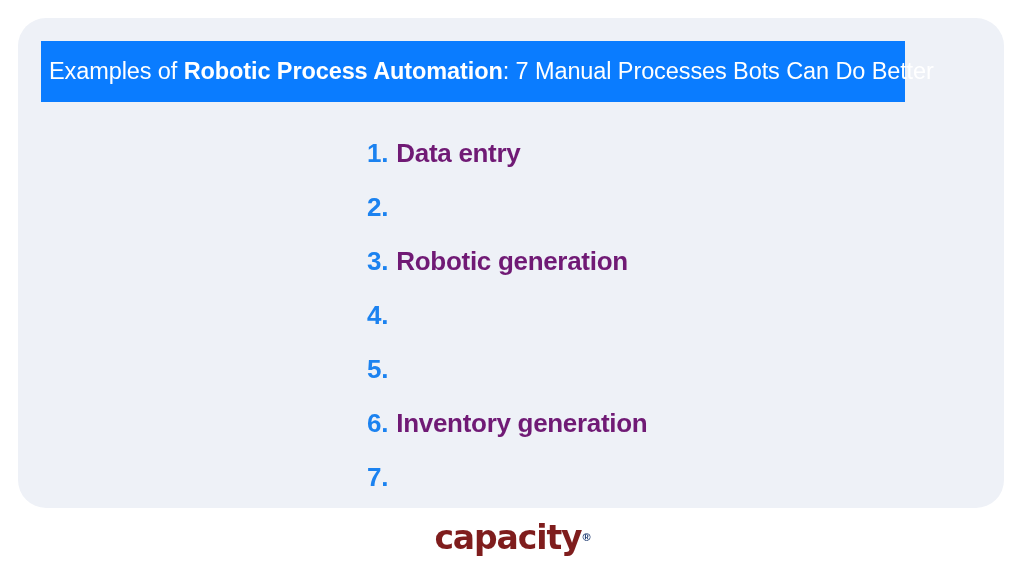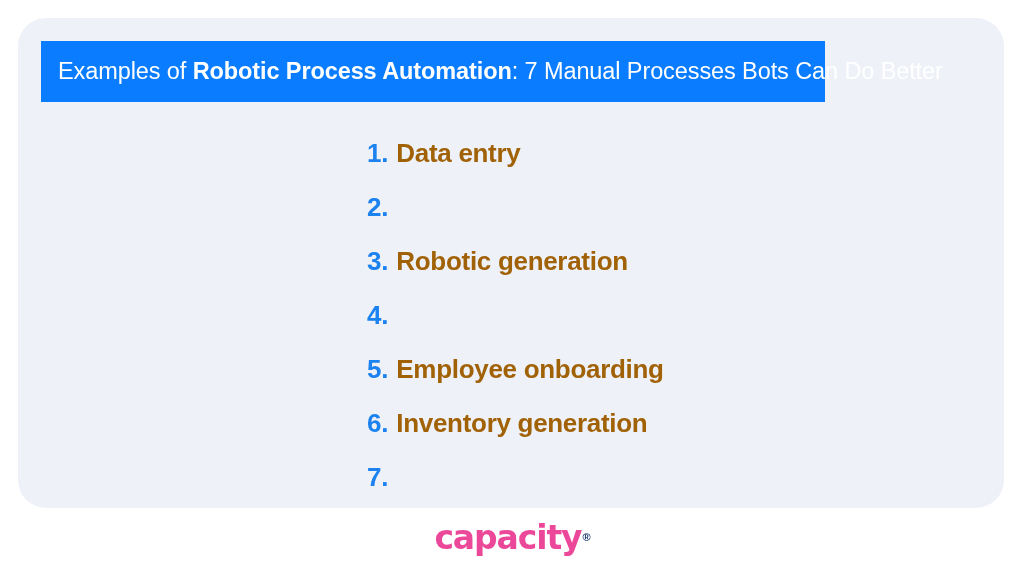--- a/index.html
+++ b/index.html
@@ -23,27 +23,27 @@
     height: 490px;
     background: #eef1f7;
     border-radius: 28px;
     box-sizing: border-box;
   }
 
   #title-bar {
     position: absolute;
     left: 23px;
     top: 23px;
-    width: 784px;
+    width: 864px;
     height: 61px;
     background: #0a7cff;
     display: flex;
     align-items: center;
     box-sizing: border-box;
-    padding: 0 0 0 17px;
+    padding: 0 0 0 8px;
   }
 
   #title-text {
     color: #ffffff;
     font-size: 23.5px;
     font-weight: 400;
     letter-spacing: -0.1px;
     white-space: nowrap;
     line-height: 1.1;
   }
@@ -68,38 +68,38 @@
   .item-number {
     color: #1b82f0;
     font-size: 26px;
     font-weight: 700;
     letter-spacing: -0.2px;
     flex: 0 0 auto;
     padding-right: 8px;
   }
 
   .item-label {
-    color: #a16207;
+    color: #701a75;
     font-size: 26px;
     font-weight: 700;
     letter-spacing: -0.3px;
     flex: 0 0 auto;
   }
 
   #brand-logo {
     position: absolute;
     left: 0;
     top: 521px;
     width: 1024px;
     text-align: center;
     line-height: 1;
   }
 
   #brand-name {
-    color: #ec4899;
+    color: #7f1d1d;
     font-size: 33px;
     font-weight: 700;
     letter-spacing: -1.1px;
     font-family: "DejaVu Sans", sans-serif;
   }
 
   #brand-trademark {
     color: #15336b;
     font-size: 11px;
     font-weight: 700;
@@ -133,21 +133,20 @@
       <span class="item-number">3.</span>
       <span class="item-label">Robotic generation</span>
     </div>
 
     <div class="process-item">
       <span class="item-number">4.</span>
     </div>
 
     <div class="process-item">
       <span class="item-number">5.</span>
-      <span class="item-label">Employee onboarding</span>
     </div>
 
     <div class="process-item">
       <span class="item-number">6.</span>
       <span class="item-label">Inventory generation</span>
     </div>
 
     <div class="process-item">
       <span class="item-number">7.</span>
     </div>

